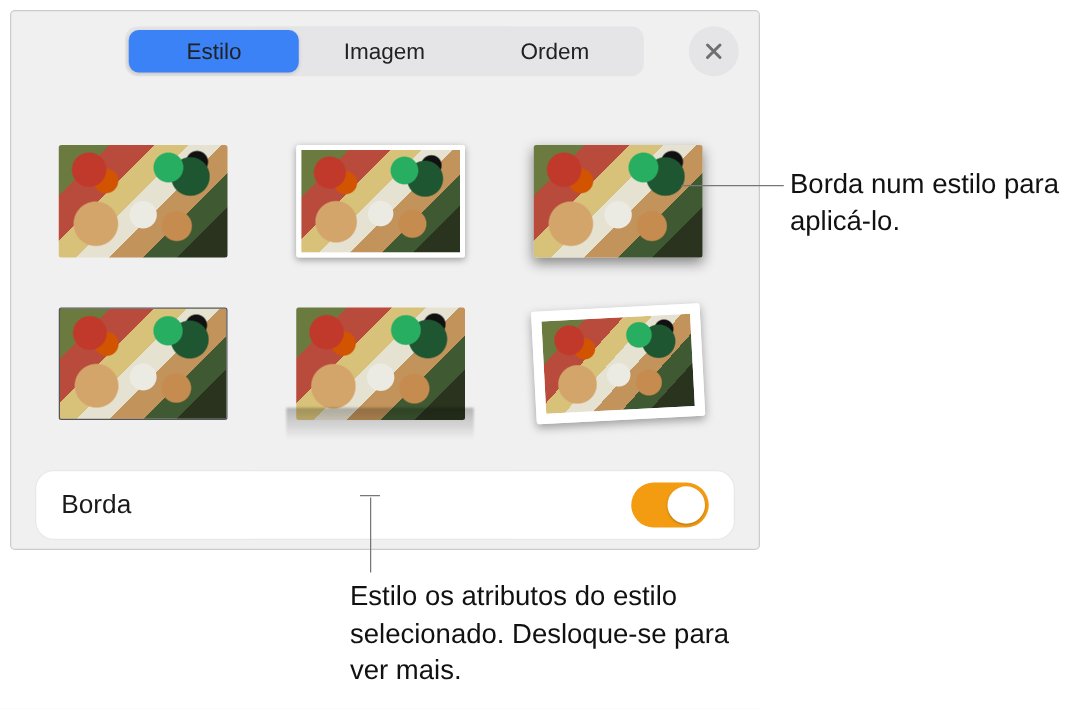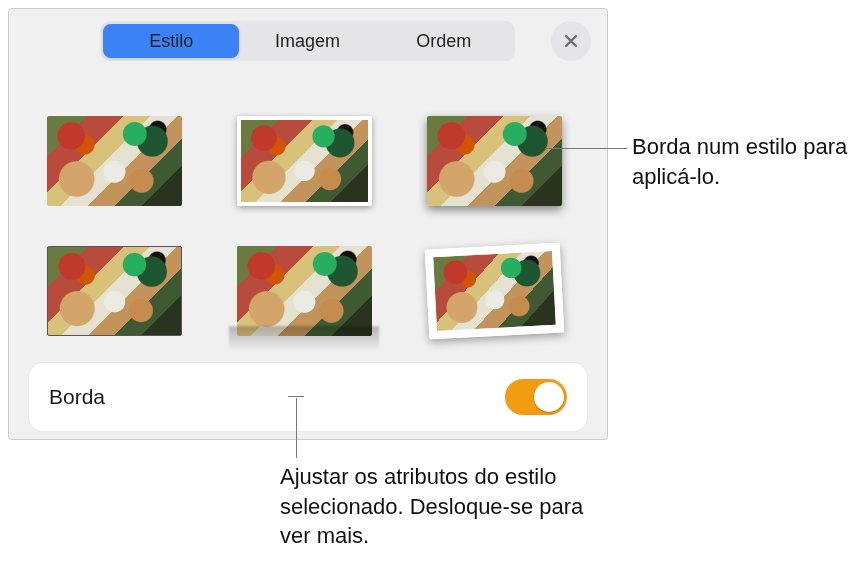--- a/index.html
+++ b/index.html
@@ -145,21 +145,21 @@
     .options-card {
       margin: 0 20px;
       background: #fff;
       border-radius: 14px;
       padding: 16px 20px;
       display: flex;
       align-items: center;
       box-shadow: 0 0 0 1px rgba(0,0,0,0.03);
       position: absolute;
       left: 0; right: 0; bottom: 8px;
-      height: 68px;
+      height: 54px;
     }
     .options-card .label {
       font-size: 21px;
       color: #1a1a1a;
     }
     .toggle {
       margin-left: auto;
       width: 62px;
       height: 36px;
       border-radius: 18px;
@@ -253,13 +253,13 @@
     </div>
   </div>
 
 </div>
 
 <div class="lead lead-1"></div>
 <div class="callout callout-1">Borda num estilo para aplicá-lo.</div>
 
 <div class="lead lead-2a"></div>
 <div class="lead lead-2b"></div>
-<div class="callout callout-2">Ajustar os atributos do estilo selecionado. Desloque-se para ver mais.</div>
+<div class="callout callout-2">Estilo os atributos do estilo selecionado. Desloque-se para ver mais.</div>
 
 </body></html>

